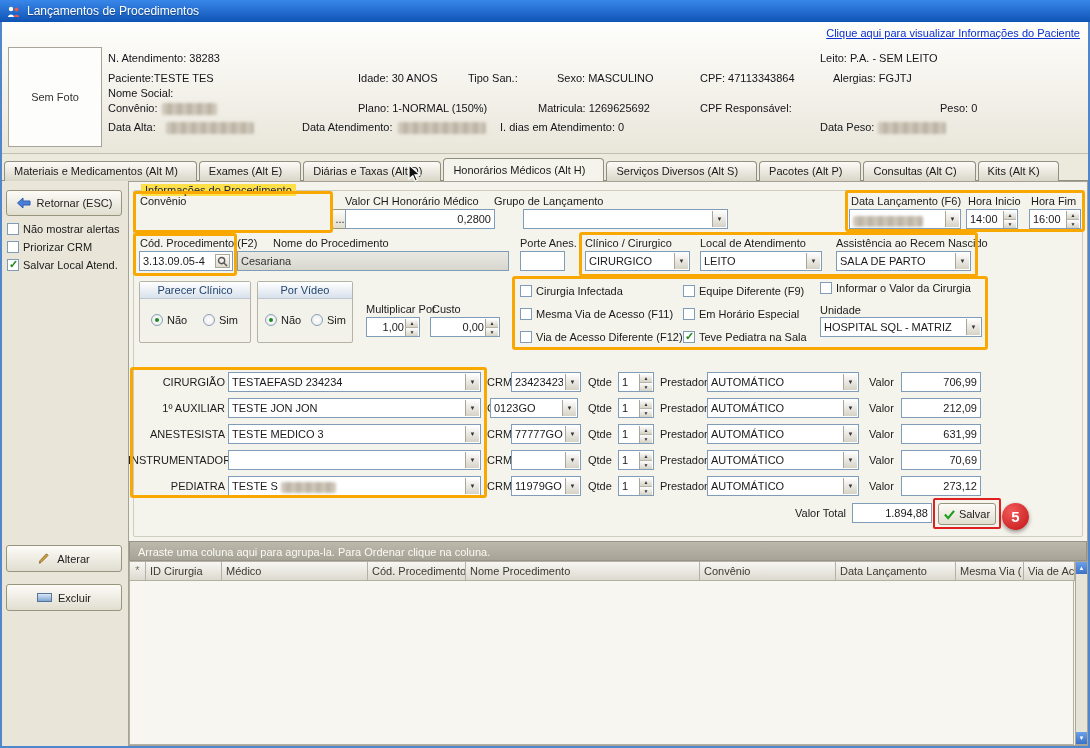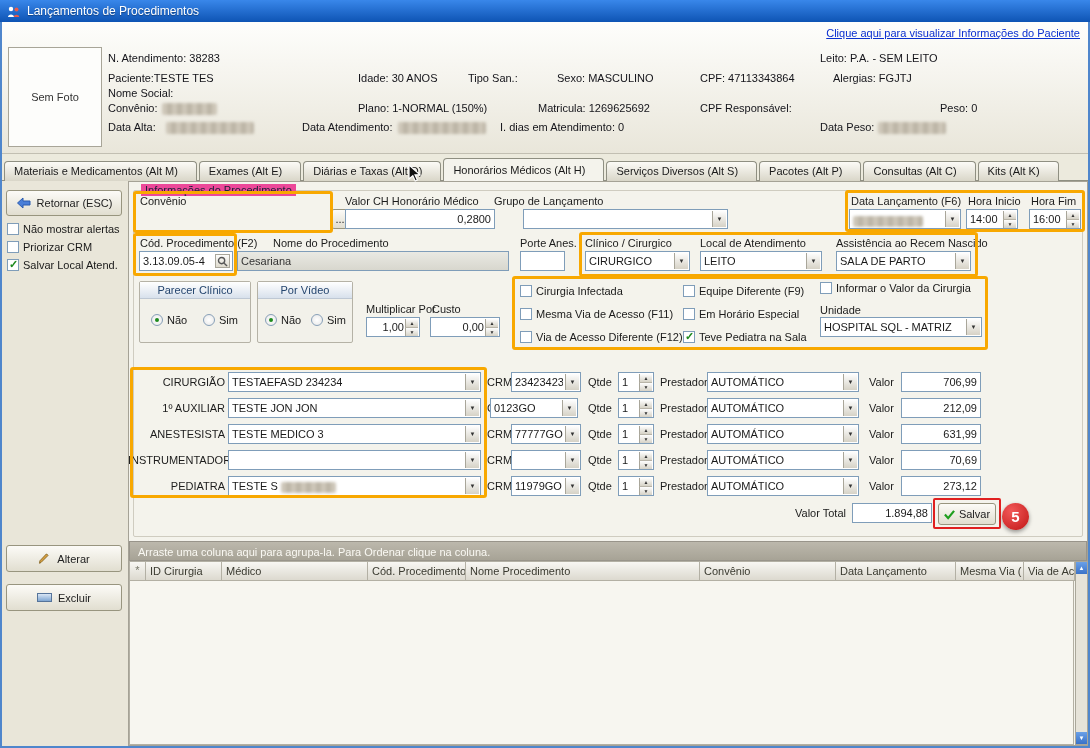--- a/index.html
+++ b/index.html
@@ -13,21 +13,21 @@
   .semfoto{position:absolute;left:8px;top:47px;width:94px;height:100px;background:#fdfdfb;border:1px solid #a8a598;display:flex;align-items:center;justify-content:center;color:#333}
   .pt{position:absolute;white-space:nowrap;color:#14141a}
   .redact{position:absolute;height:12px;border-radius:2px;background:repeating-linear-gradient(90deg,#cdc6b8 0 5px,#bdb6a7 5px 10px);filter:blur(1.5px)}
   .redact-inline{display:inline-block;vertical-align:middle;height:11px;border-radius:2px;background:repeating-linear-gradient(90deg,#cdc6b8 0 5px,#bdb6a7 5px 10px);filter:blur(1.5px)}
   .tabs{position:absolute;left:4px;top:158px;height:23px;display:flex;align-items:flex-end;z-index:3}
   .tab{height:20px;padding:3px 18px 0 9px;margin-right:2px;border:1px solid #8f8f82;border-bottom:none;border-radius:4px 4px 0 0;background:linear-gradient(#fcfbf7,#d9d6c8);white-space:nowrap;cursor:pointer}
   .tab.active{height:23px;background:#f4f3ec;font-weight:normal;position:relative;z-index:4;padding-top:5px}
   .lower{position:absolute;left:2px;top:180px;right:2px;bottom:2px;background:#e9e6d9;border-top:1px solid #8f8f82}
   .cpanel{position:absolute;left:128px;top:181px;right:2px;bottom:2px;background:#f4f3ec;border:1px solid #a5a296}
   .formbox{position:absolute;left:133px;top:190px;width:950px;height:347px;border:1px solid #cfccc0;border-radius:2px}
-  .grouplabel{position:absolute;left:141px;top:184px;background:#ec4899;padding:0 4px;color:#20203a;white-space:nowrap;z-index:2}
+  .grouplabel{position:absolute;left:141px;top:184px;background:#fde047;padding:0 4px;color:#20203a;white-space:nowrap;z-index:2}
   .lbl{position:absolute;white-space:nowrap;color:#1c1c1c}
   .role{text-align:right}
   .box{position:absolute;background:#fff;border:1px solid #7f9db9;height:20px;font-size:11px;line-height:18px;padding:0 3px;overflow:hidden;white-space:nowrap}
   .box .val{display:block;overflow:hidden;white-space:nowrap}
   .box.ro{background:linear-gradient(#e9e9e3,#d8d7ce);color:#333}
   .num{text-align:right}
   .combo{padding-right:17px}
   .da{position:absolute;right:1px;top:1px;bottom:1px;width:14px;background:linear-gradient(#fefefe,#d6d2c6);border-left:1px solid #a9a69a;display:flex;align-items:center;justify-content:center;font-size:6px;color:#333;cursor:pointer}
   .spin{padding-right:15px}
   .sa{position:absolute;right:1px;top:1px;bottom:1px;width:13px;display:flex;flex-direction:column}

